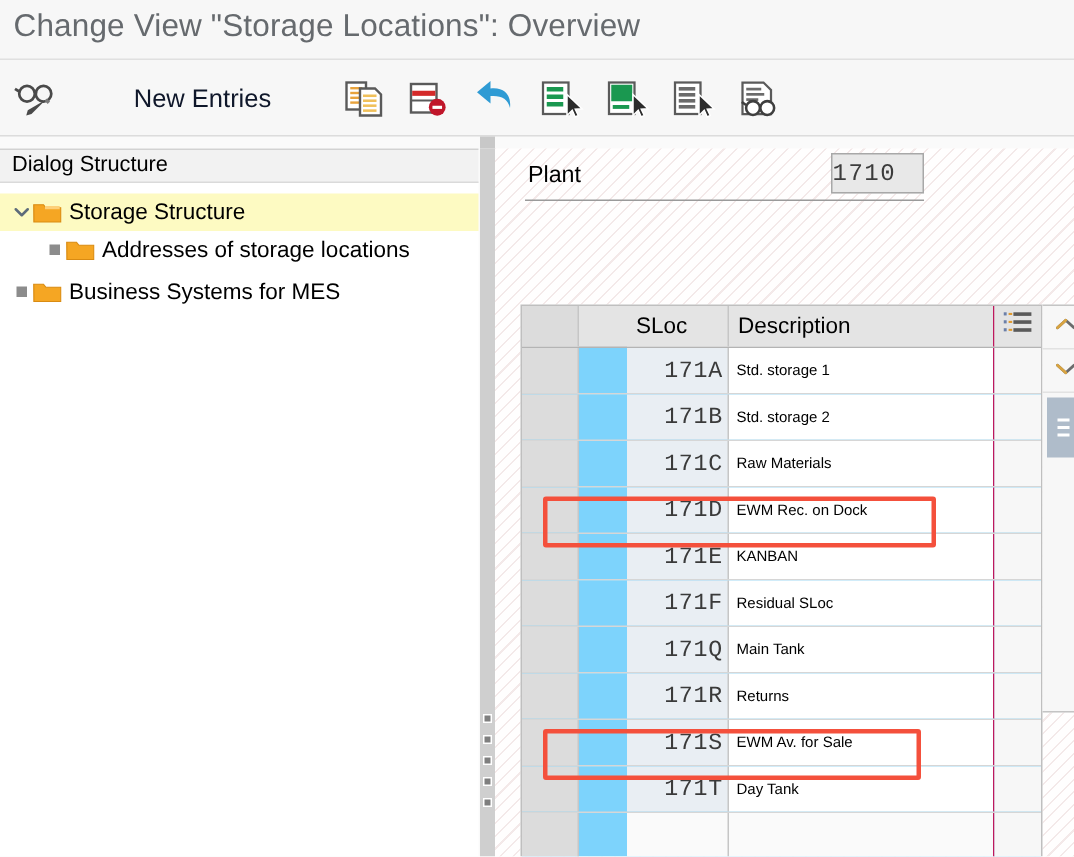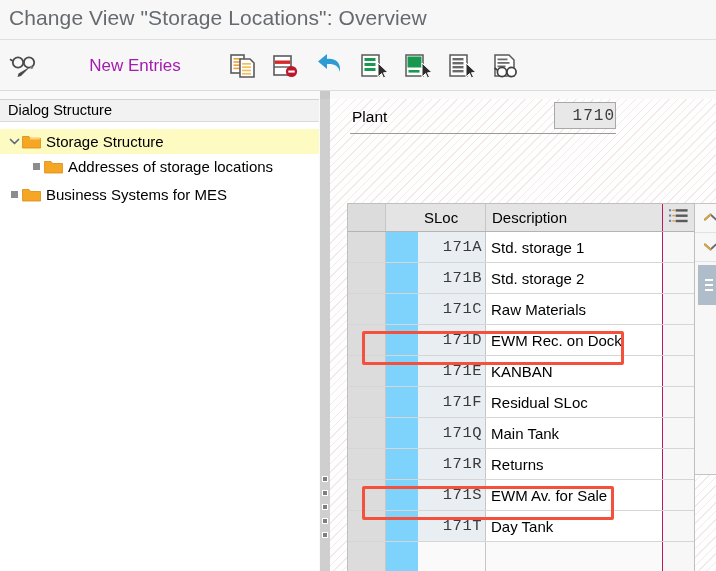--- a/index.html
+++ b/index.html
@@ -40,21 +40,21 @@
     border-bottom: 1px solid #dcdcdc;
     box-sizing: border-box;
   }
   .tb-item {
     position: absolute;
     top: 0; height: 51px;
     display: flex; align-items: center; justify-content: center;
   }
   .tb-label {
     font-size: 17px;
-    color: #a21caf;
+    color: #0f172a;
     white-space: nowrap;
   }
   .icon-svg { display: block; }
 
   
   .splitter-top {
     position: absolute;
     left: 320px; top: 91px;
     width: 10px; height: 8px;
     background: #c8c8c8;
@@ -153,21 +153,21 @@
   }
   .plant-input {
     position: absolute; right: 0; top: 0;
     width: 62px; height: 27px;
     background: #e8e8e8;
     border: 1px solid #a8a8a8;
     box-sizing: border-box;
     font-family: "Liberation Mono", monospace;
     font-size: 16px;
     color: #3c3c3c;
-    text-align: right;
+    text-align: left;
     line-height: 25px;
     outline: none;
     padding: 0;
     letter-spacing: 1px;
   }
 
   
   .grid {
     position: absolute;
     left: 17px; top: 104px;
@@ -229,21 +229,21 @@
     display: flex; align-items: center; justify-content: flex-end;
     font-family: "Liberation Mono", monospace;
     font-size: 15.5px;
     color: #3a3a3a;
     padding-right: 3px;
     letter-spacing: 0.5px;
   }
   .grid-row .col-desc {
     background: #ffffff;
     display: flex; align-items: center;
-    font-size: 15px; color: #000;
+    font-size: 10px; color: #000;
     padding-left: 5px;
     white-space: nowrap;
   }
   .grid-row .col-menu { background: #f7f7f7; }
   .grid-row.empty .col-sloc,
   .grid-row.empty .col-desc { background: #fafafa; }
   .grid-row.empty .col-sloc { color: transparent; }
 
   
   .annot {

